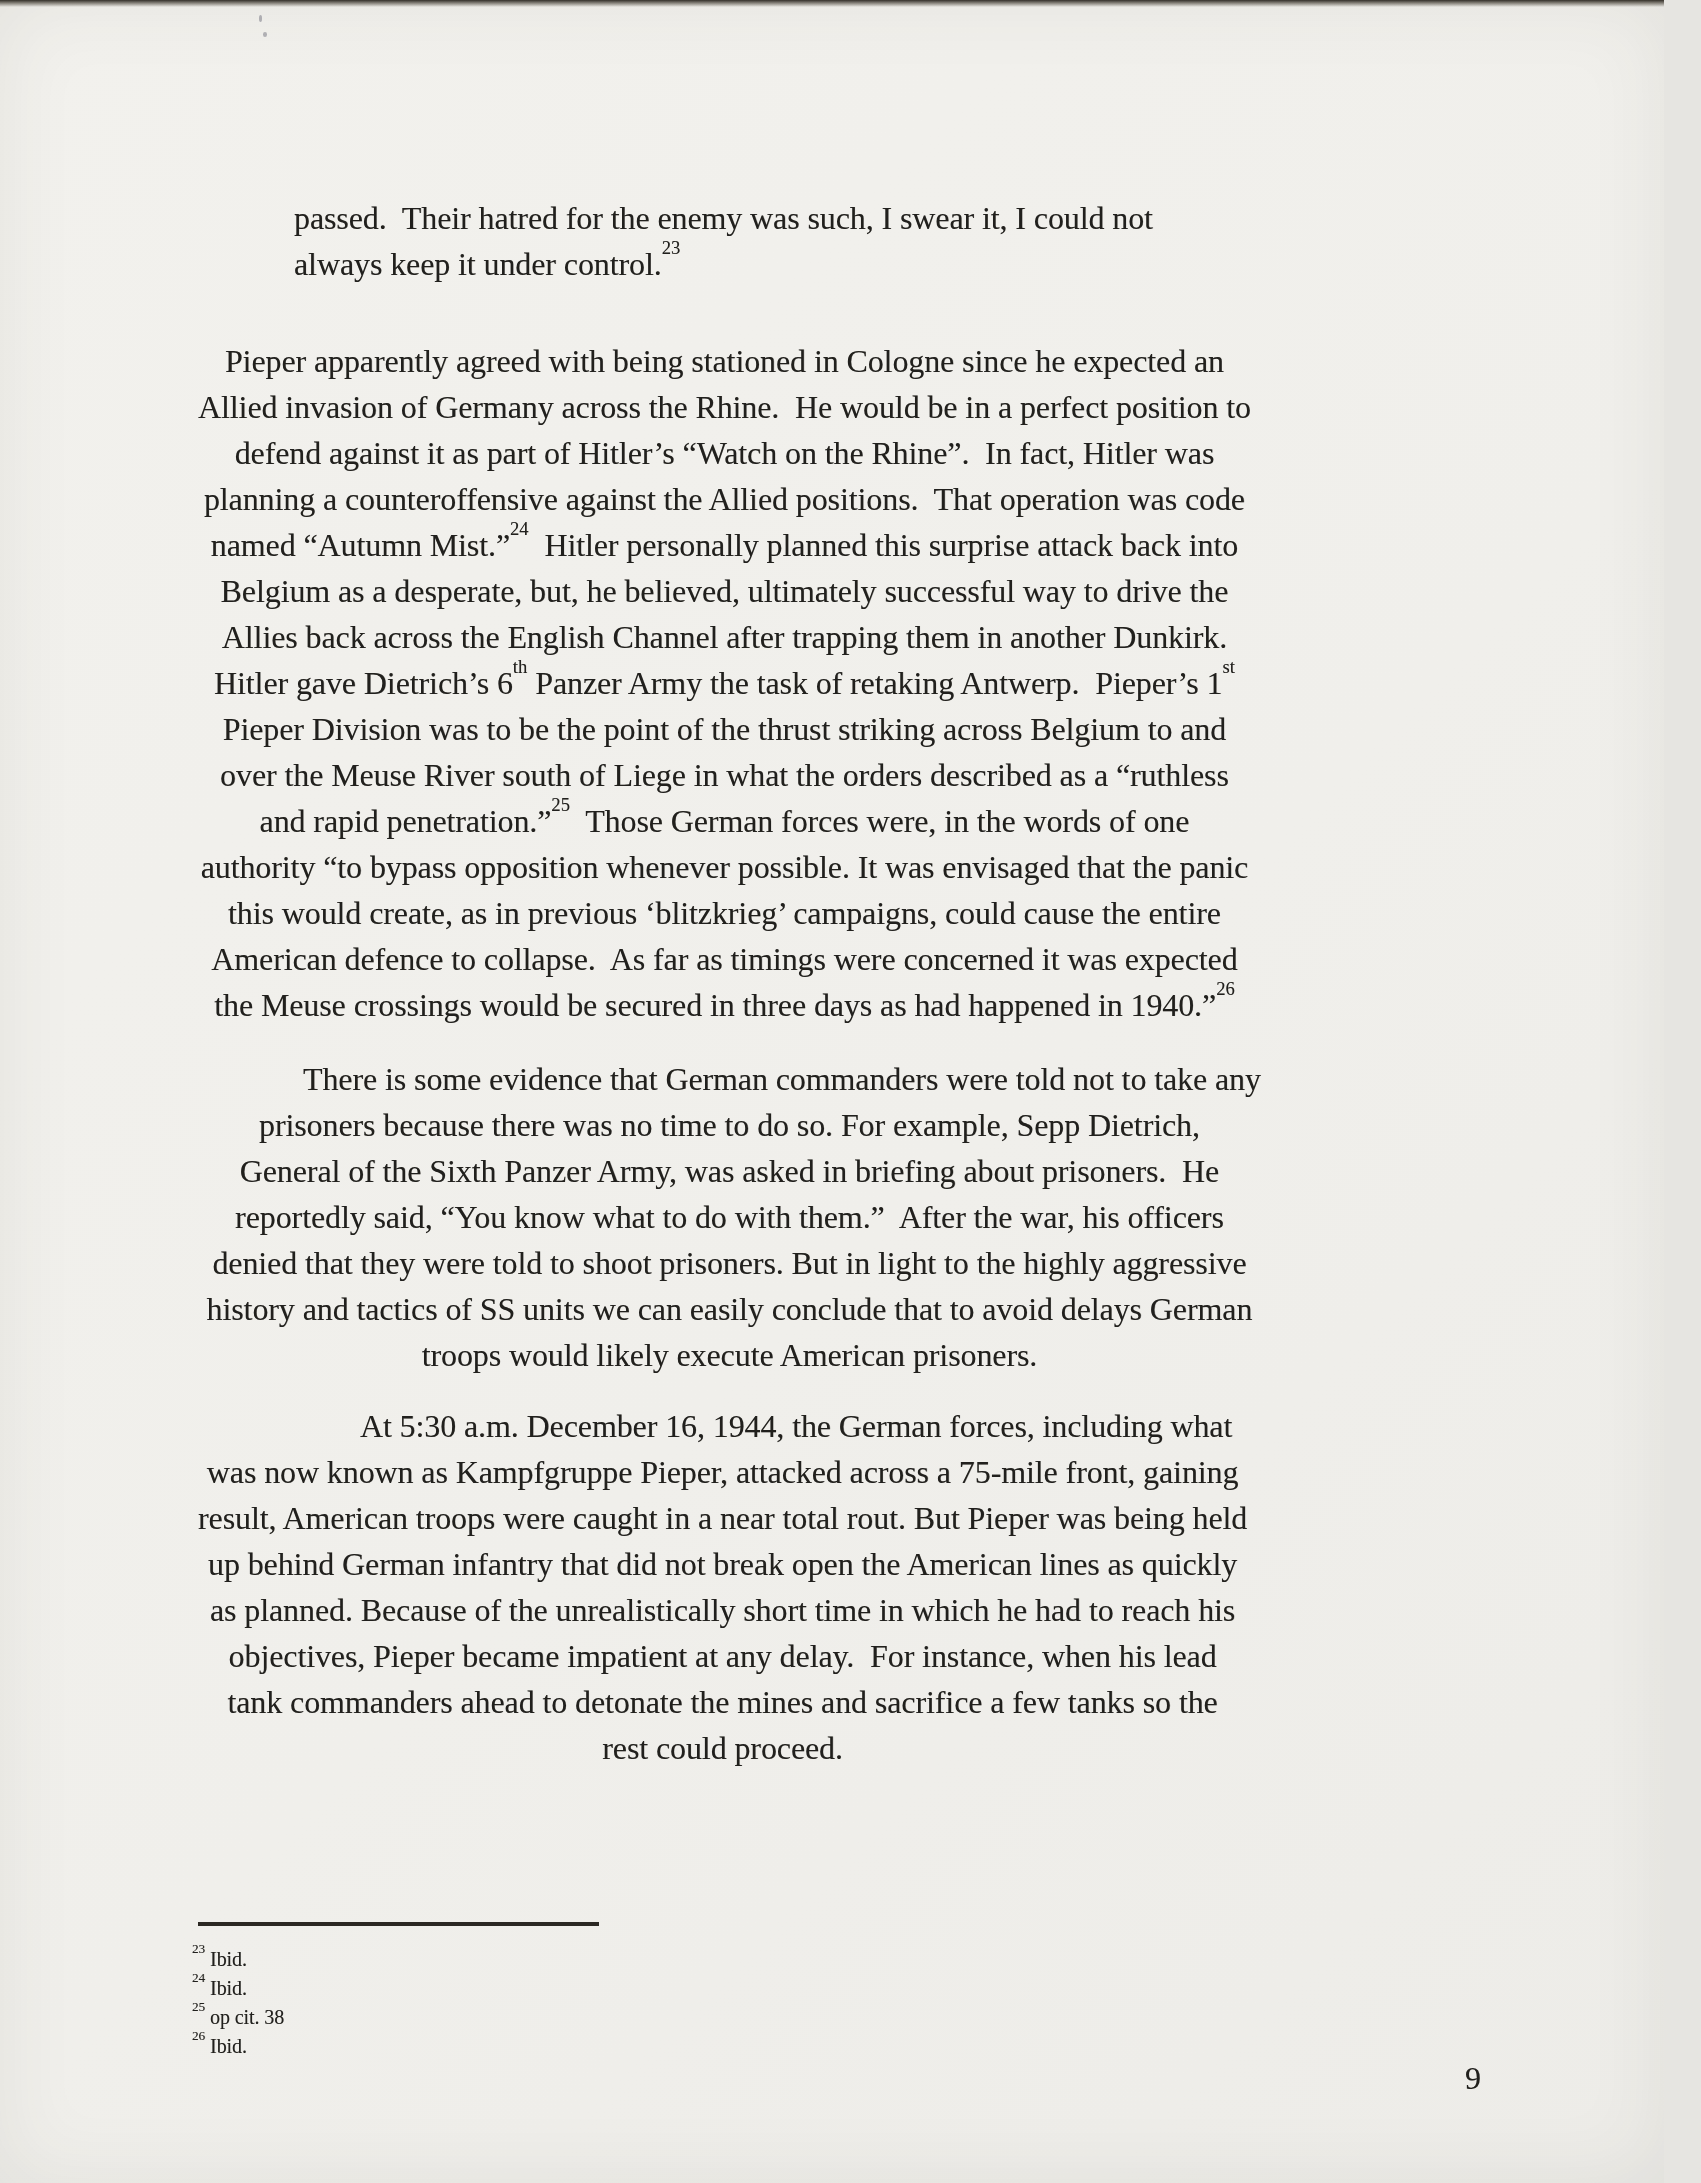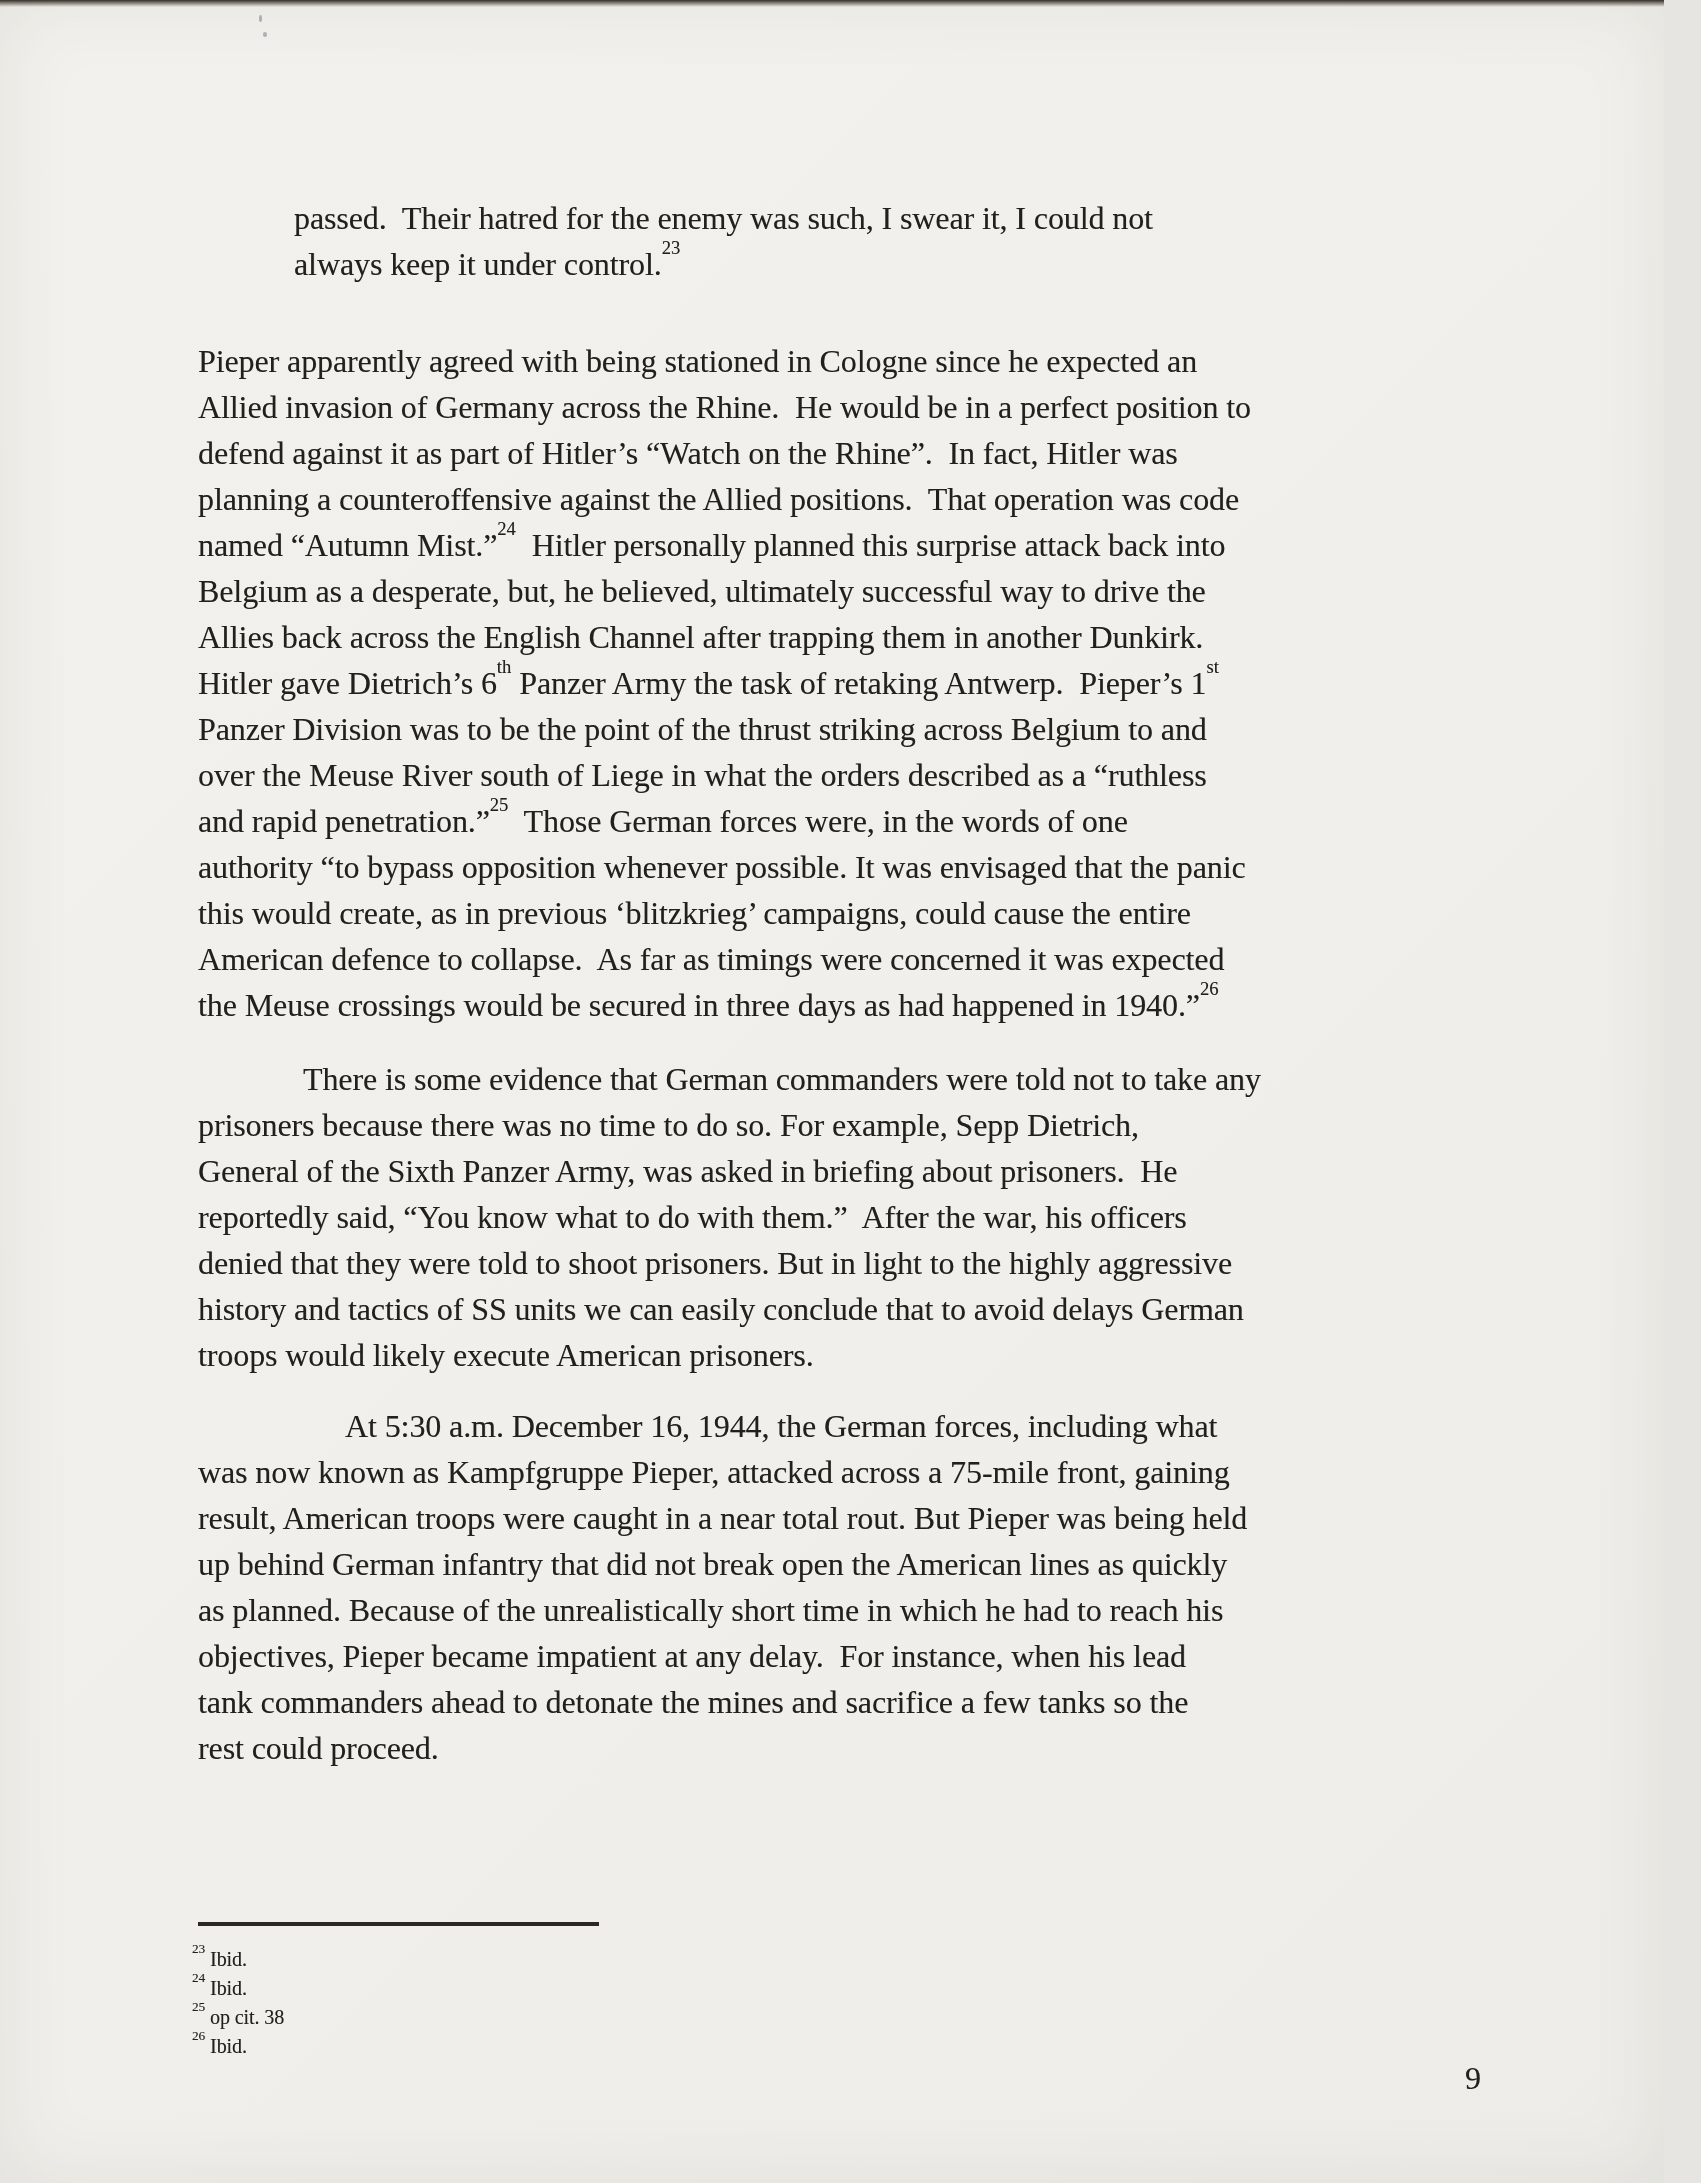--- a/index.html
+++ b/index.html
@@ -9,21 +9,21 @@
     background:linear-gradient(135deg,#f2f1ed 0%,#f0efeb 55%,#edece8 100%);
     overflow:hidden;
     font-family:"Liberation Serif","DejaVu Serif",serif;
     color:#21201d;
     box-shadow:inset 0 0 80px rgba(60,58,52,0.08);
   }
   .page *{text-shadow:0.3px 0.3px 0.5px rgba(45,42,38,0.35);}
   .line{white-space:pre;line-height:46px;font-size:32px;letter-spacing:-0.1px;}
   sup{font-size:0.58em;position:relative;top:-0.5em;line-height:0;letter-spacing:0;}
   .blockquote{position:absolute;left:294px;top:195px;}
-  .para{position:absolute;left:198px;}
+  .para{position:absolute;left:198px;text-align:center;}
   #para1{top:338px;}
   #para2{top:1056px;}
   #para3{top:1403px;}
   #para2 .line:first-child{padding-left:105px;}
   #para3 .line:first-child{padding-left:147px;}
   .fn-rule{position:absolute;left:198px;top:1922px;width:401px;height:4px;background:#2b2823;}
   .footnotes{position:absolute;left:192px;top:1945px;}
   .fn-line{font-size:20px;line-height:29px;white-space:pre;letter-spacing:-0.1px;}
   .fn-line sup{font-size:0.66em;top:-0.42em;}
   .page-number{position:absolute;left:1465px;top:2060px;font-size:32px;line-height:37px;}
@@ -50,21 +50,21 @@
 
   <div class="para" id="para1">
       <div class="line">Pieper apparently agreed with being stationed in Cologne since he expected an</div>
       <div class="line">Allied invasion of Germany across the Rhine.  He would be in a perfect position to</div>
       <div class="line">defend against it as part of Hitler’s “Watch on the Rhine”.  In fact, Hitler was</div>
       <div class="line">planning a counteroffensive against the Allied positions.  That operation was code</div>
       <div class="line">named “Autumn Mist.”<sup>24</sup>  Hitler personally planned this surprise attack back into</div>
       <div class="line">Belgium as a desperate, but, he believed, ultimately successful way to drive the</div>
       <div class="line">Allies back across the English Channel after trapping them in another Dunkirk.</div>
       <div class="line">Hitler gave Dietrich’s 6<sup>th</sup> Panzer Army the task of retaking Antwerp.  Pieper’s 1<sup>st</sup></div>
-      <div class="line">Panzer Division was to be the point of the thrust striking across Belgium to and</div>
+      <div class="line">Pieper Division was to be the point of the thrust striking across Belgium to and</div>
       <div class="line">over the Meuse River south of Liege in what the orders described as a “ruthless</div>
       <div class="line">and rapid penetration.”<sup>25</sup>  Those German forces were, in the words of one</div>
       <div class="line">authority “to bypass opposition whenever possible. It was envisaged that the panic</div>
       <div class="line">this would create, as in previous ‘blitzkrieg’ campaigns, could cause the entire</div>
       <div class="line">American defence to collapse.  As far as timings were concerned it was expected</div>
       <div class="line">the Meuse crossings would be secured in three days as had happened in 1940.”<sup>26</sup></div>
     </div>
 
   <div class="para" id="para2">
       <div class="line">There is some evidence that German commanders were told not to take any</div>

